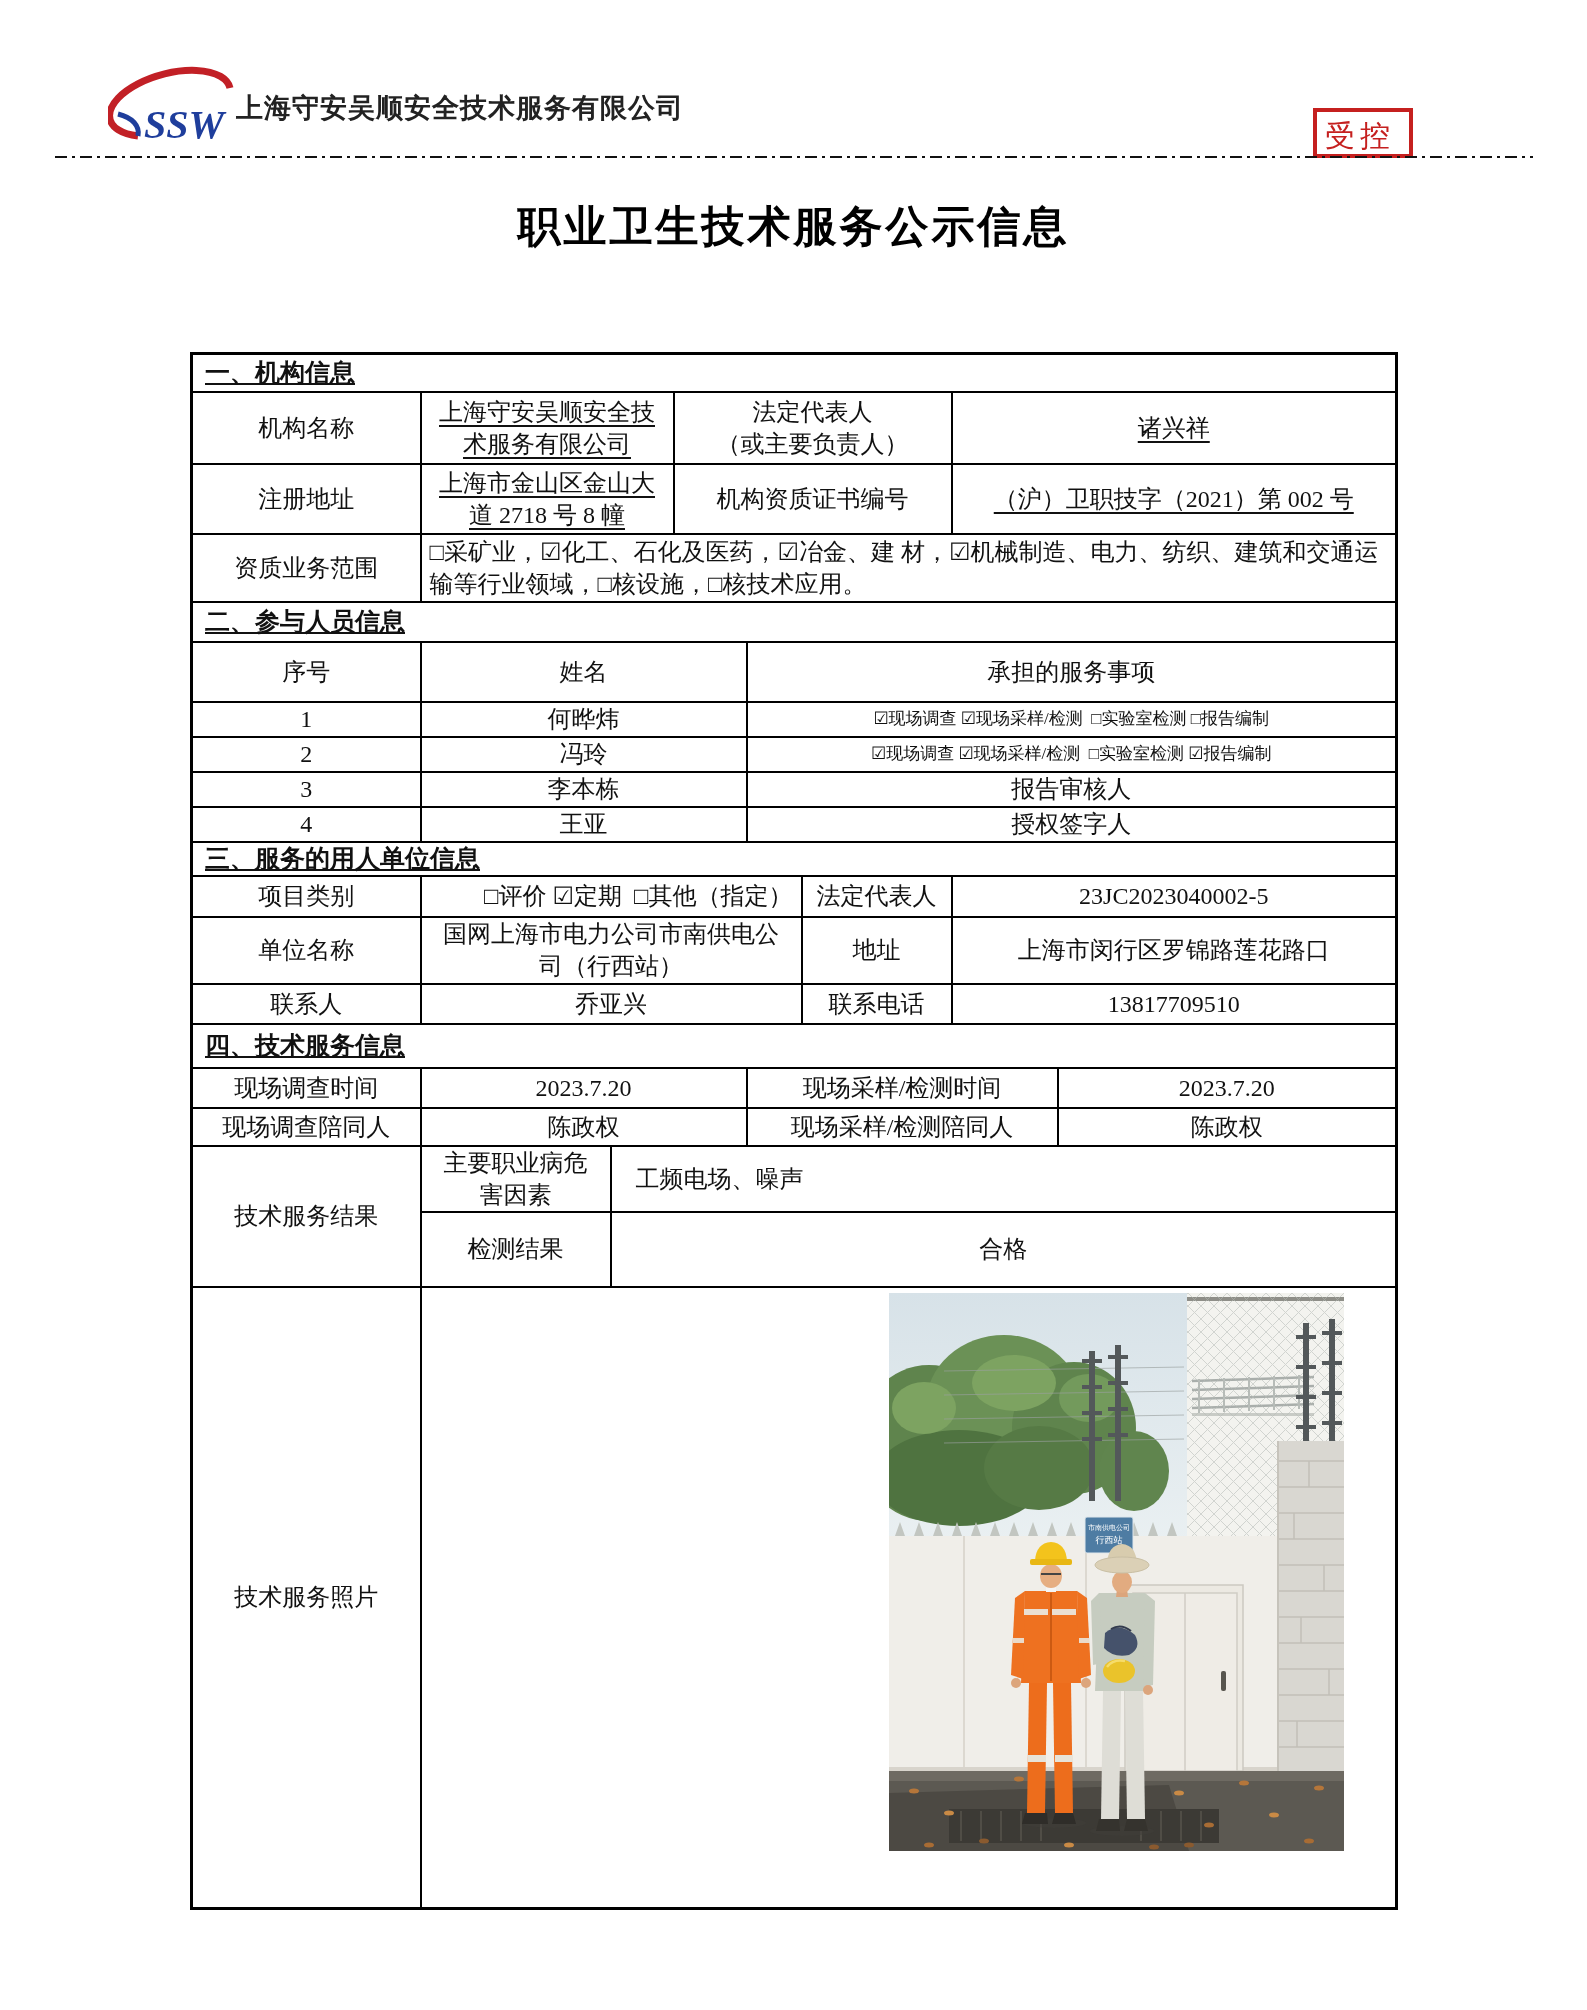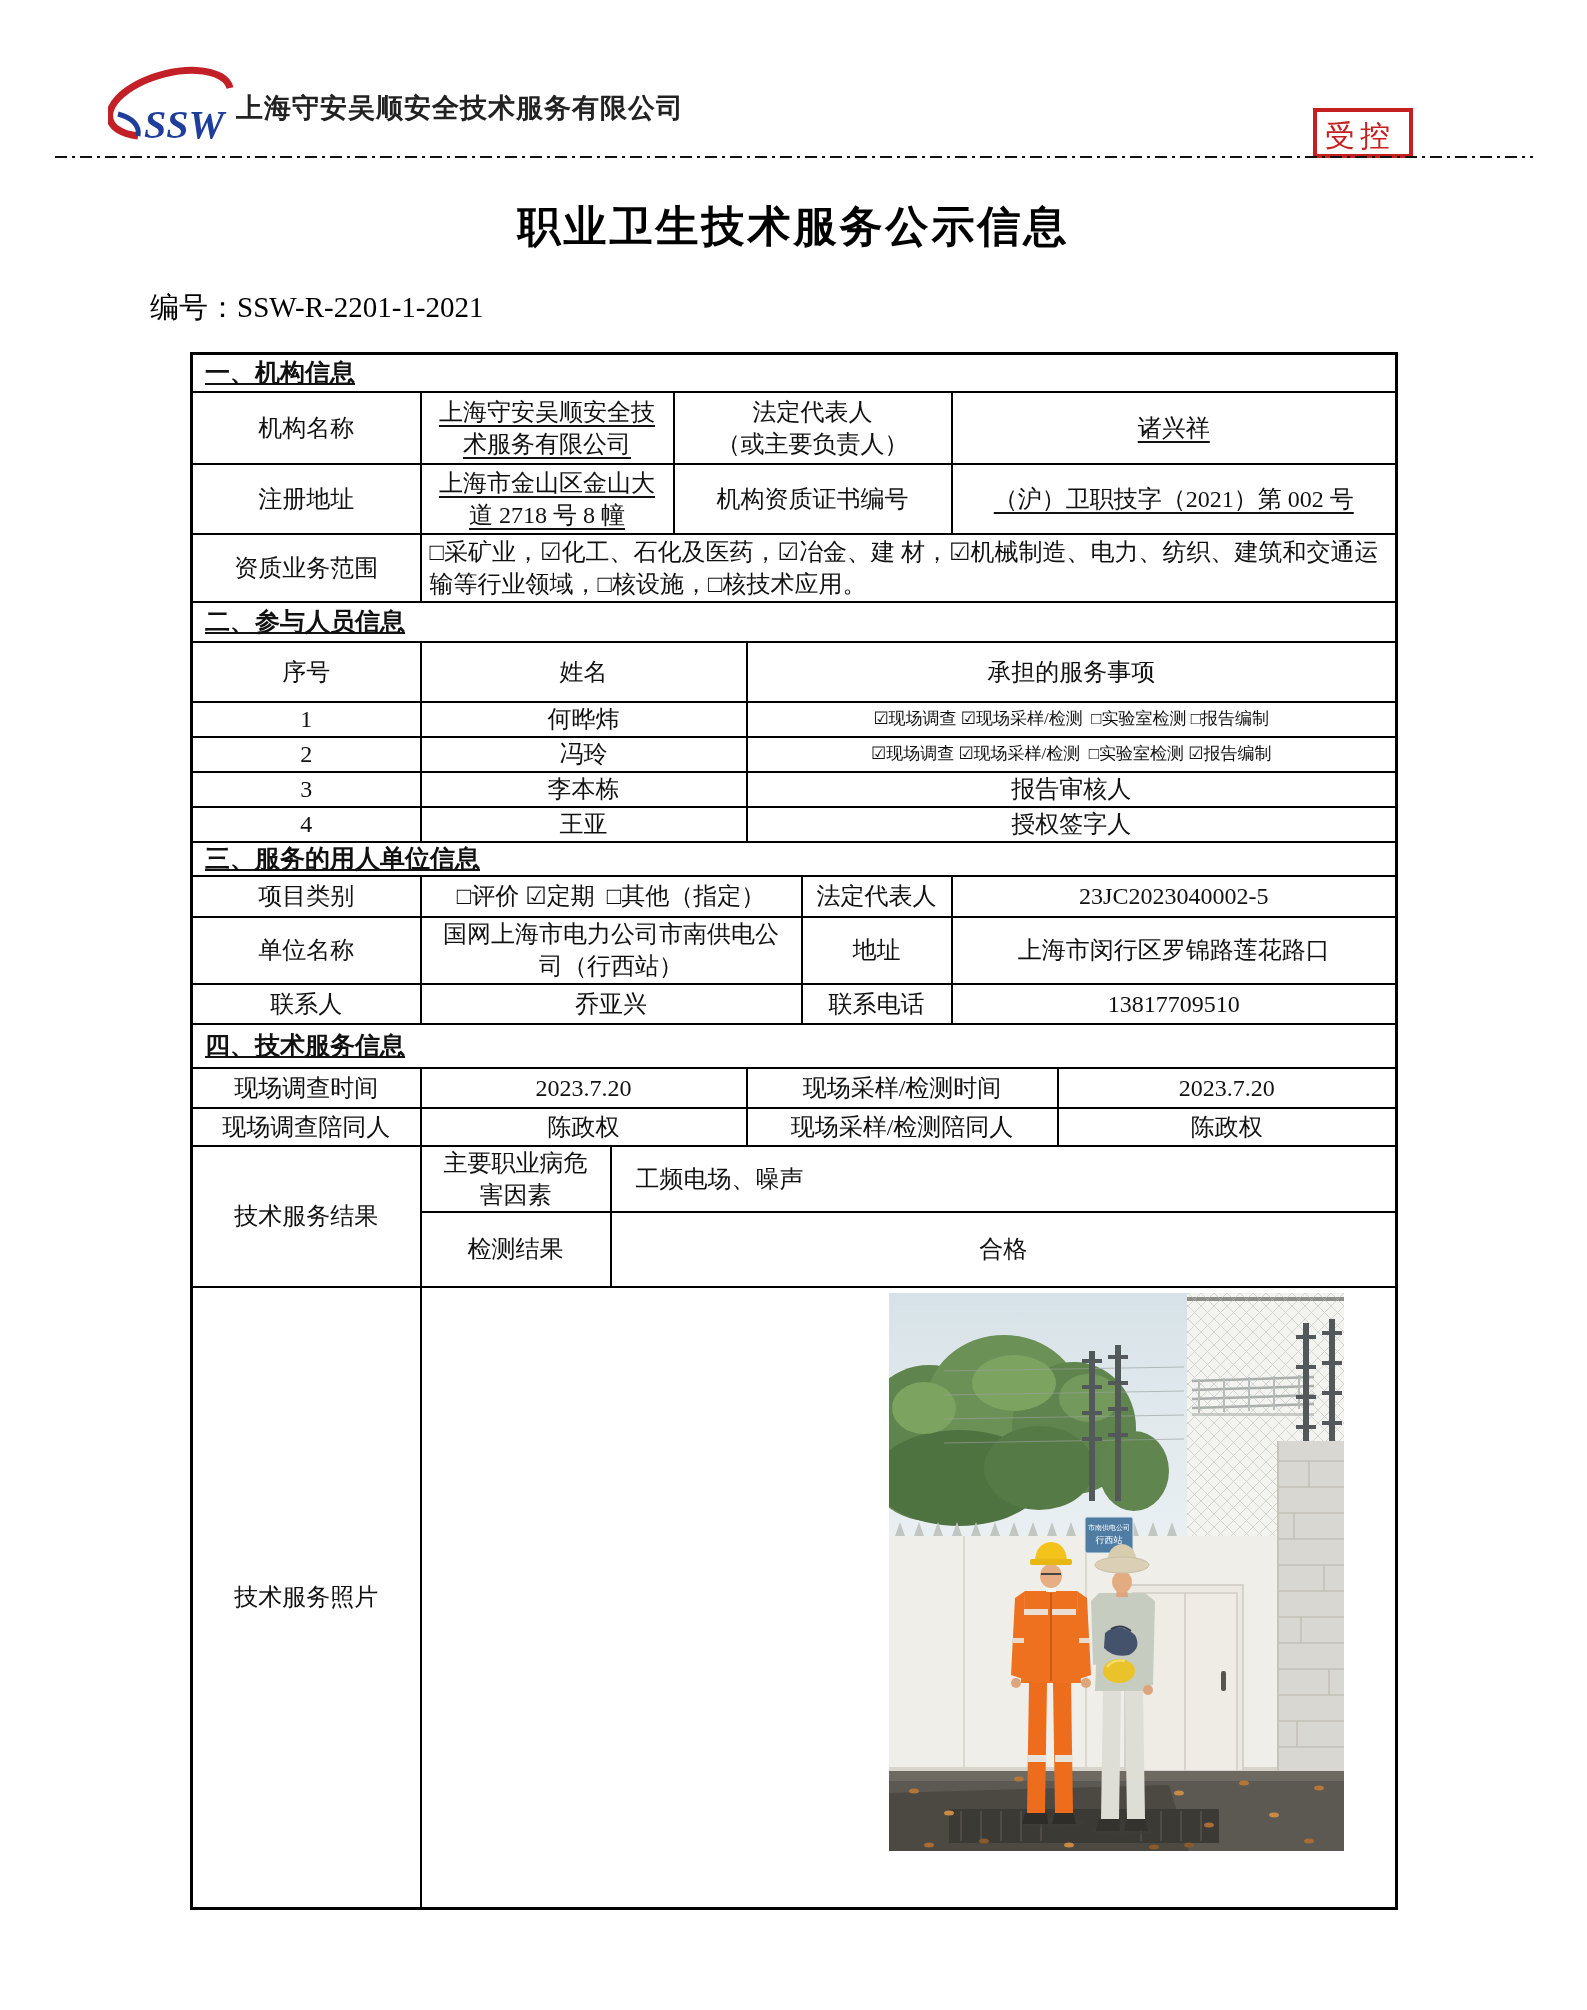--- a/index.html
+++ b/index.html
@@ -22,21 +22,21 @@
   .doc-title{position:absolute;left:0;top:198px;width:1587px;text-align:center;
     font-size:43px;font-weight:bold;letter-spacing:3px;color:#000;}
   .doc-no{position:absolute;left:150px;top:288px;font-size:29px;color:#000;}
   
   table.main{border-collapse:collapse;table-layout:fixed;position:absolute;left:190px;top:352px;width:1205px;border:3px solid #000;}
   td{border:2px solid #000;padding:0 8px;text-align:center;vertical-align:middle;
      font-size:24px;line-height:32px;overflow:hidden;box-sizing:border-box;}
   tr.sec td{text-align:left;font-weight:bold;font-size:25px;padding-left:12px;text-decoration:underline;}
   .u{text-decoration:underline;text-underline-offset:5px;}
   .leftal{text-align:left;}
-  .pre{white-space:pre;}
+  .pre{white-space:pre;text-align:right;}
   .prewrap{white-space:pre-wrap;}
   .svcline{font-size:17px;white-space:pre;padding:0 2px;}
   .hazlab{padding:0 18px;}
   .unitval{padding:0 14px;}
   .photo-cell{position:relative;vertical-align:top;padding:0;}
   .photo{position:absolute;left:467px;top:5px;width:455px;height:558px;}
 </style>
 </head>
 <body>
 
@@ -45,21 +45,20 @@
   <svg class="logo-svg" width="180" height="82" viewBox="0 0 180 82">
     <path d="M 30,72 A 62,30 -15 1 1 122,24" fill="none" stroke="#c22026" stroke-width="7"></path>
     <path d="M 30,72 A 62,30 -15 0 0 10,50" fill="none" stroke="#1f3e9c" stroke-width="5"></path>
     <text x="36" y="74" font-size="40" font-style="italic" font-weight="bold" fill="#1f3e9c" font-family="Liberation Serif, DejaVu Serif, serif">SSW</text>
   </svg>
   <div class="company-name">上海守安吴顺安全技术服务有限公司</div>
   <div class="stamp">受控</div>
   <div class="dashrule"></div>
 
   <div class="doc-title">职业卫生技术服务公示信息</div>
-  <div class="doc-no">编号：SSW-R-2201-1-2021</div>
 
   <table class="main">
     <colgroup>
       <col style="width:229px">
         <col style="width:190px">
         <col style="width:63px">
         <col style="width:73px">
       <col style="width:55px">
         <col style="width:150px">
         <col style="width:106px">

